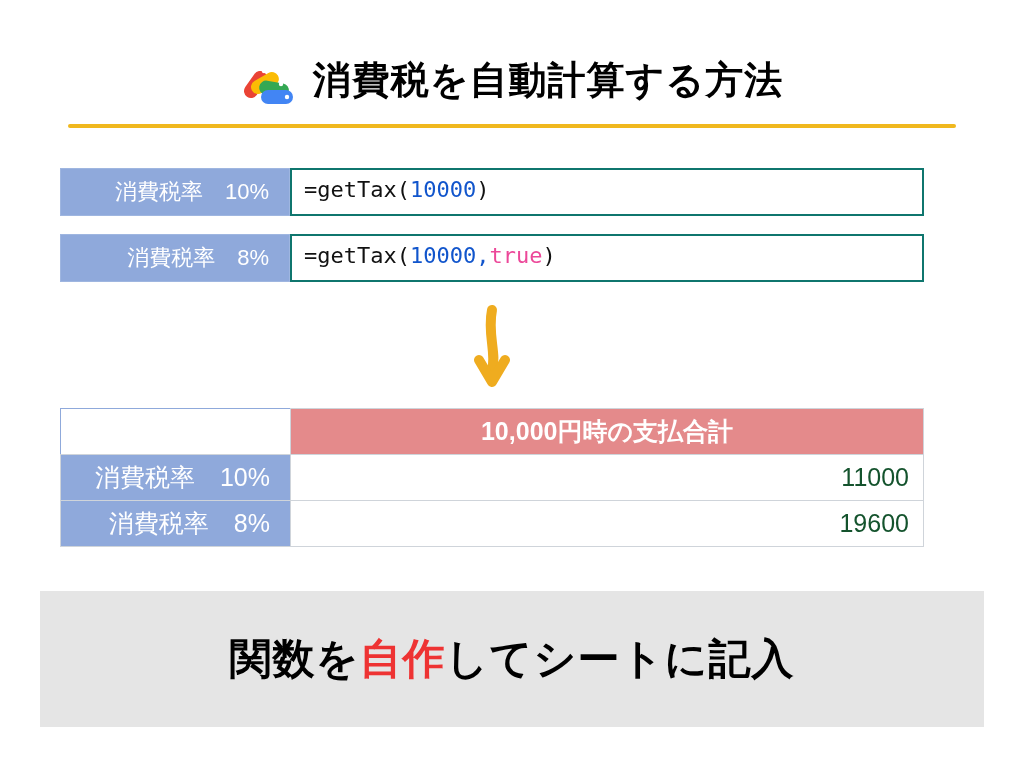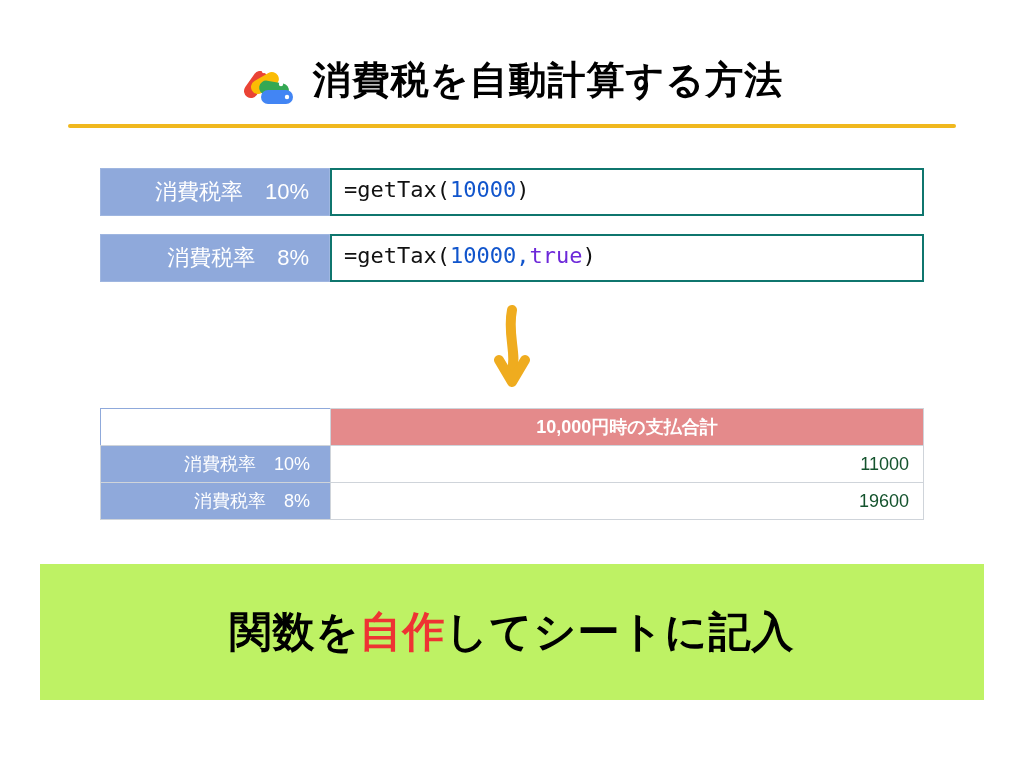--- a/index.html
+++ b/index.html
@@ -26,21 +26,21 @@
     color: #000;
     letter-spacing: 1px;
   }
   .hr {
     height: 4px;
     background: #f0b81e;
     margin: 0 68px;
     border-radius: 2px;
   }
 
-  .content { padding: 40px 100px 0 100px; }
+  .content { padding: 40px 100px 0 60px; }
 
   .formula-block {
     display:flex;
     margin-bottom: 18px;
   }
   .label-cell {
     width: 230px;
     background:#8fa9db;
     border:1px solid #9fb6e0;
     color:#fff;
@@ -54,35 +54,35 @@
     border:2px solid #0f766e;
     background:#fff;
     font-family: "Consolas", "Menlo", monospace;
     font-size:22px;
     padding:7px 12px;
     color:#222;
     position:relative;
   }
   .formula-cell .fn { color:#111; }
   .formula-cell .num { color:#1155cc; }
-  .formula-cell .bool { color:#6d28d9; }
+  .formula-cell .bool { color:#ec4899; }
 
   .arrow-wrap {
     text-align:center;
     padding: 4px 0 14px 0;
   }
 
   .result-table {
     width: 100%;
     border-collapse: collapse;
   }
   .result-table td, .result-table th {
     border: 1px solid #cfd4da;
     padding: 6px 14px;
-    font-size:18px;
+    font-size:25px;
   }
   .result-table .hdr-blank {
     background:#fff;
     border-left:1px solid #8fa9db;
     border-top:1px solid #8fa9db;
     width:230px;
   }
   .result-table .hdr-pink {
     background:#e48a8b;
     color:#fff;
@@ -96,21 +96,21 @@
     font-weight:500;
     padding-right:20px;
   }
   .result-table .val {
     text-align:right;
     color:#14532d;
   }
 
   .callout {
     margin: 44px 40px 0 40px;
-    background:#bef264;
+    background:#e5e5e5;
     padding: 40px 20px;
     text-align:center;
     font-size:42px;
     font-weight:800;
     color:#000;
     letter-spacing:1px;
   }
   .callout .red { color:#e33; }
 
 </style>

